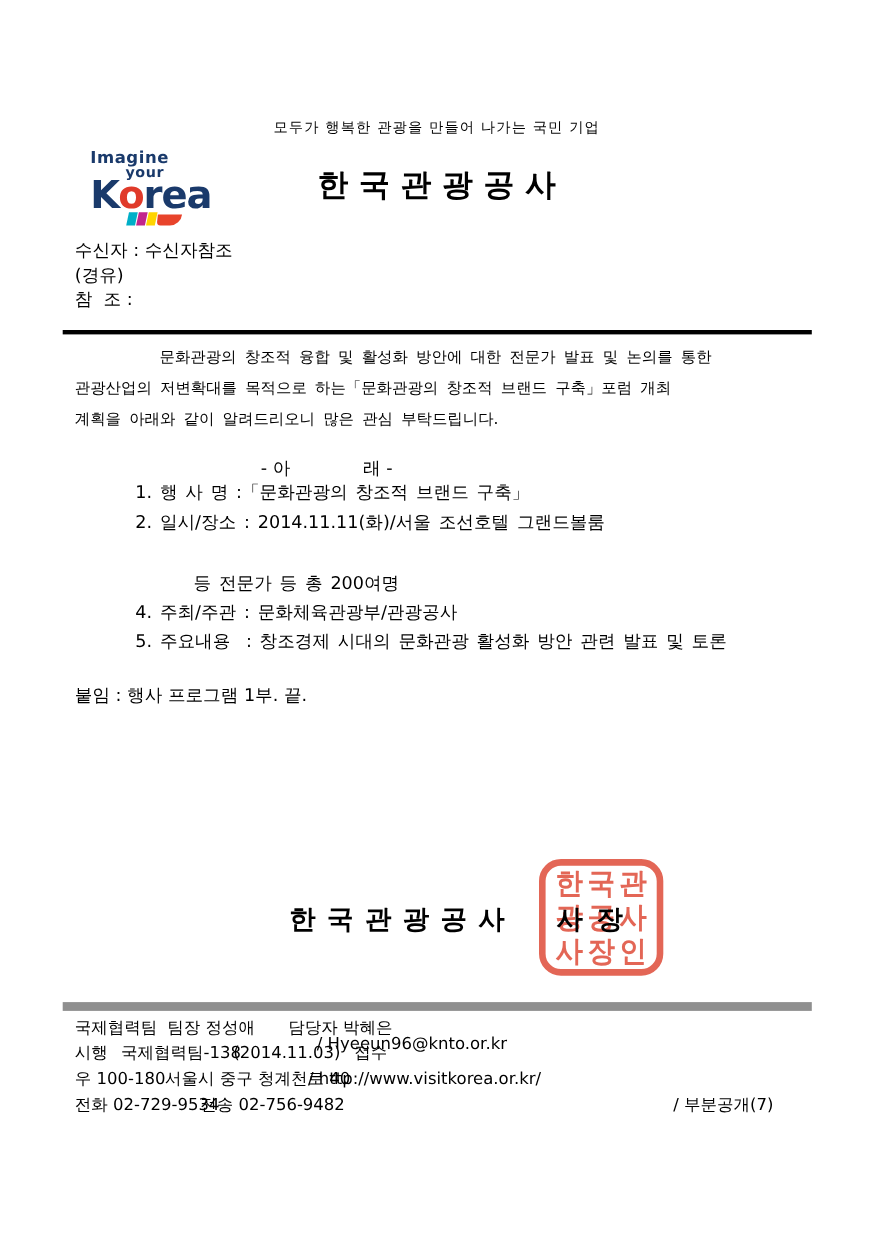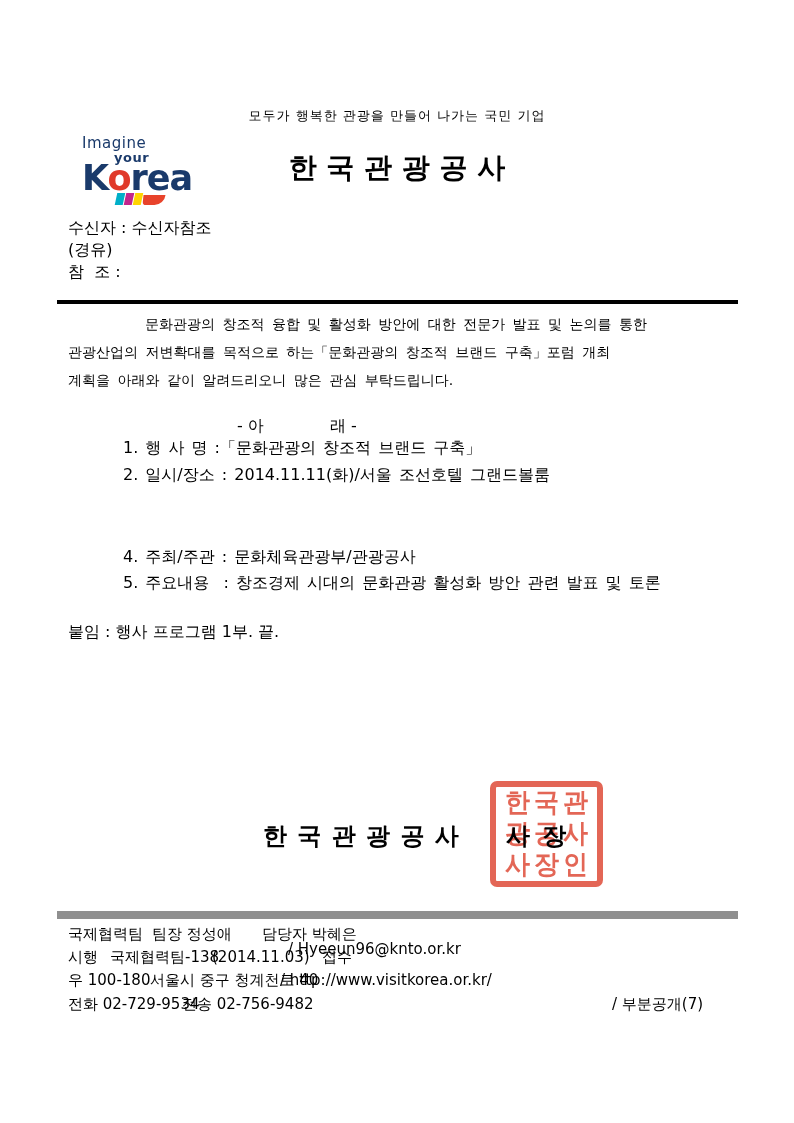--- a/index.html
+++ b/index.html
@@ -9,21 +9,21 @@
     background:#ffffff; color:#000;
     font-family:"DejaVu Sans", sans-serif; overflow:hidden;padding-left:16px;
   }
   .abs { position:absolute; white-space:pre; }
 
   .slogan { top:107px; left:0; width:794px; text-align:center;
             font-size:13px; letter-spacing:1px; }
 
   
   .logo { top:136px; left:82px; width:110px; white-space:normal; }
-  .logo-imagine { font-size:15px; font-weight:normal; line-height:15px; letter-spacing:.5px; }
+  .logo-imagine { font-size:15px; font-weight:bold; line-height:15px; letter-spacing:.5px; }
   .logo-your { font-size:13px; font-weight:bold; line-height:13px; margin-left:32px; letter-spacing:.5px; }
   .logo-korea { font-size:35px; font-weight:800; line-height:27px; margin-top:1px; letter-spacing:-1px; }
   .ribbon { display:flex; margin:1px 0 0 34px; height:12px; align-items:flex-end; }
   .ribbon span { display:inline-block; width:8px; height:12px; transform:skewX(-12deg); margin-right:1px; }
   .ribbon .swoosh { width:22px; height:10px; border-radius:0 0 12px 4px; transform:skewX(-6deg); }
 
   .org-title { top:149px; left:0; width:794px; text-align:center;
                font-size:28px; font-weight:bold; }
 
   .r-line { left:68px; font-size:16px; }
@@ -31,21 +31,21 @@
 
   .b-line { font-size:14px; word-spacing:3px; }
   .below-head { left:237px; top:416px; font-size:16px; }
   .list-item { left:123px; font-size:16px; word-spacing:2px; }
   .attach { left:68px; top:622px; font-size:16px; }
 
   .sig-org   { left:263px; top:820px; font-size:24px; font-weight:bold; letter-spacing:1px; z-index:3; }
   .sig-title { left:506px; top:820px; font-size:24px; font-weight:bold; letter-spacing:2px; z-index:3; }
 
   .seal { left:490px; top:781px; width:113px; height:106px;
-          border:6px solid currentColor; border-radius:7px; z-index:2;
+          border:6px solid currentColor; border-radius:20px; z-index:2;
           display:flex; flex-direction:column; justify-content:space-around;
           align-items:center; opacity:.88; }
   .seal-row { font-size:25px; font-weight:bold; line-height:28px; letter-spacing:4px;
               text-indent:4px; transform:scaleY(1.05); }
 
   .f-recip { left:68px; top:892px; font-size:15px; }
   .gray-bar { position:absolute; left:57px; top:911px; width:681px; height:8px; }
   .f-sm { font-size:15px; }
   .f-row1 span, .f-row2 span, .f-row3 span, .f-row4 span { position:absolute; white-space:pre; }
 </style>
@@ -77,20 +77,21 @@
   <div class="hr-strong"></div>
 
   <div class="abs b-line" style="left:145px; top:316px">문화관광의 창조적 융합 및 활성화 방안에 대한 전문가 발표 및 논의를 통한</div>
   <div class="abs b-line" style="left:68px;  top:344px">관광산업의 저변확대를 목적으로 하는「문화관광의 창조적 브랜드 구축」포럼 개최</div>
   <div class="abs b-line" style="left:68px;  top:372px">계획을 아래와 같이 알려드리오니 많은 관심 부탁드립니다.</div>
 
   <div class="abs below-head">- 아             래 -</div>
 
   <div class="abs list-item" style="top:438px">1. 행 사 명 :「문화관광의 창조적 브랜드 구축」</div>
   <div class="abs list-item" style="top:465px">2. 일시/장소 : 2014.11.11(화)/서울 조선호텔 그랜드볼룸</div>
+  <div class="abs list-item" style="left:176px; top:520px">등 전문가 등 총 200여명</div>
   <div class="abs list-item" style="top:547px">4. 주최/주관 : 문화체육관광부/관광공사</div>
   <div class="abs list-item" style="top:573px">5. 주요내용  : 창조경제 시대의 문화관광 활성화 방안 관련 발표 및 토론</div>
 
   <div class="abs attach">붙임 : 행사 프로그램 1부. 끝.</div>
 
   <div class="abs sig-org">한 국 관 광 공 사</div>
   <div class="abs sig-title">사 장</div>
 
   <div class="abs seal" style="color: rgb(224, 82, 63);">
     <div class="seal-row">한국관</div>

